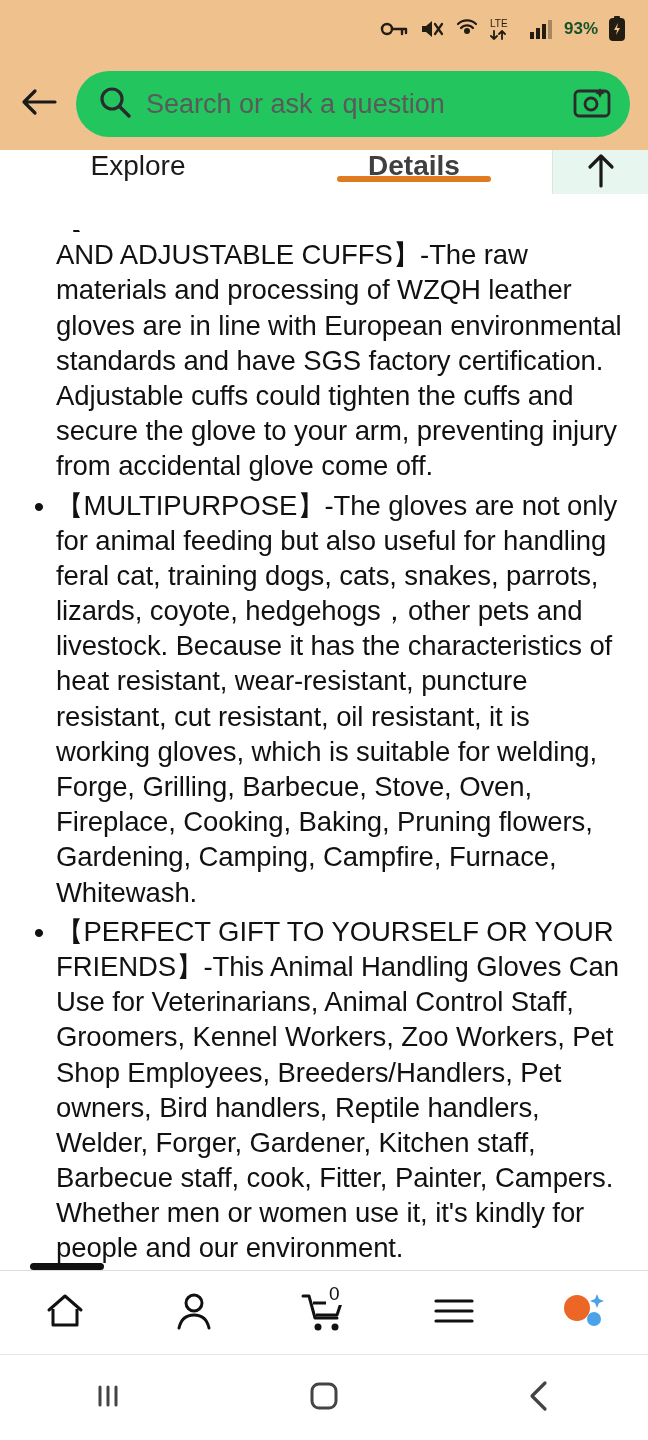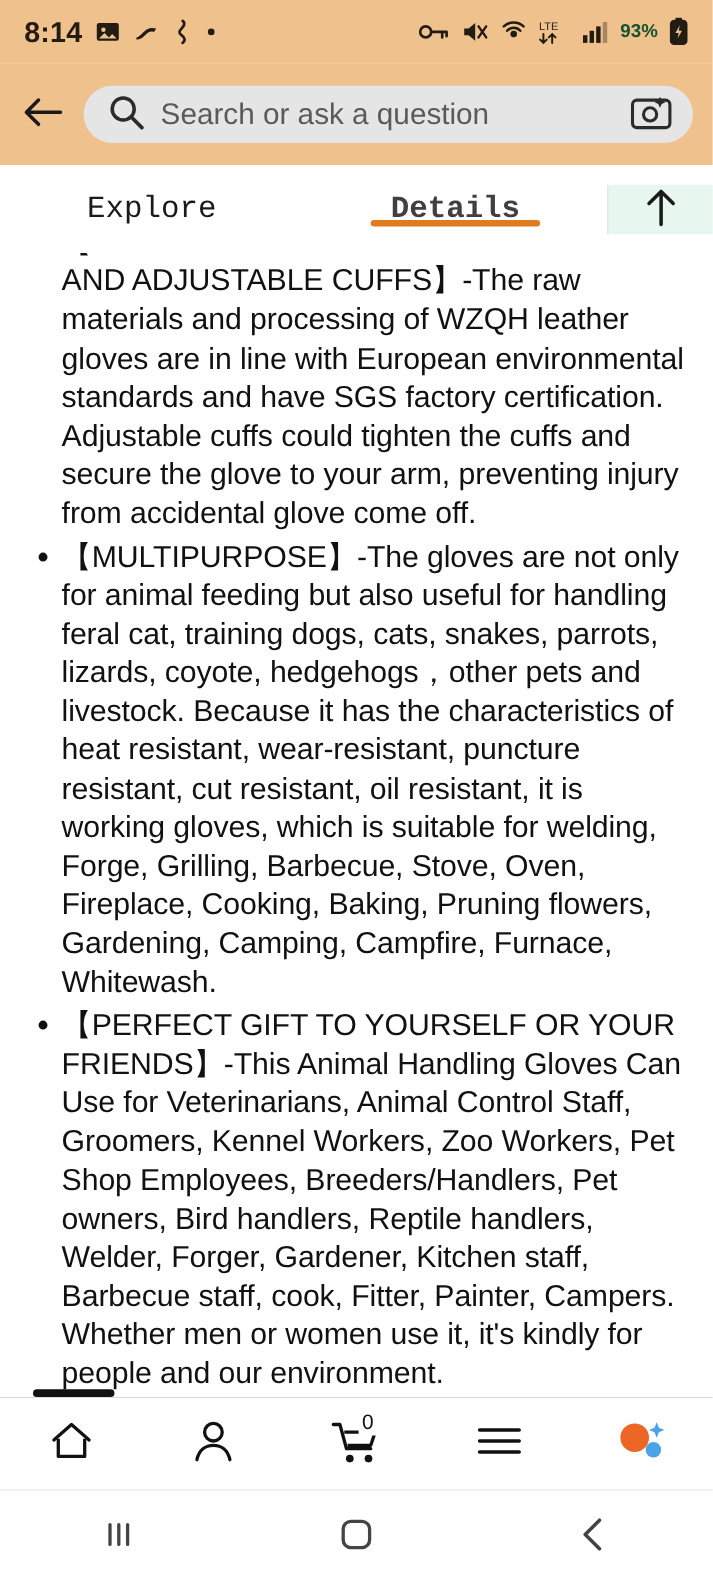--- a/index.html
+++ b/index.html
@@ -65,45 +65,44 @@
   .back-btn {
     width: 58px;
     height: 58px;
     display: flex;
     align-items: center;
     justify-content: center;
     flex: 0 0 auto;
   }
   .search-box {
     flex: 1 1 auto;
-    height: 52px;
-    background: #e5e5e5;
+    height: 66px;
+    background: #22c55e;
     border-radius: 33px;
     display: flex;
     align-items: center;
     padding: 0 18px 0 22px;
     gap: 14px;
   }
   .search-text {
     flex: 1 1 auto;
     font-size: 27px;
     color: #5a5a5a;
     white-space: nowrap;
     overflow: hidden;
   }
 
   
   .tabs {
     height: 80px;
     background: #ffffff;
     display: flex;
-    align-items: center;
-    flex: 0 0 auto;
-    position: relative;
-    font-family: Liberation Mono, monospace;
+    align-items: flex-start;
+    flex: 0 0 auto;
+    position: relative;
   }
   .tab {
     flex: 1 1 0;
     display: flex;
     align-items: center;
     justify-content: center;
     font-size: 28px;
     color: #1a1a1a;
     position: relative;
   }
@@ -213,45 +212,20 @@
     background: #111;
     border-radius: 4px;
   }
 </style>
 </head>
 <body>
 
 <div class="screen">
 
   <div class="status-bar">
-    <div class="status-left">
-      <span class="status-clock">8:14</span>
-      <span class="sicon">
-        <svg width="24" height="24" viewBox="0 0 24 24">
-            <rect x="2" y="4" width="20" height="16" rx="2" fill="#231c12"></rect>
-            <circle cx="8" cy="10" r="2" fill="#eec18d"></circle>
-            <path d="M4 18l5-5 4 4 3-3 4 4z" fill="#eec18d"></path>
-          </svg>
-      </span>
-      <span class="sicon">
-        <svg width="24" height="24" viewBox="0 0 24 24">
-            <path d="M3 17c4-1 6-5 9-7 3-2 6-2 9-1l-2 3c-3-1-5 0-7 2-3 3-5 5-9 5z" fill="#231c12"></path>
-          </svg>
-      </span>
-      <span class="sicon">
-        <svg width="20" height="24" viewBox="0 0 20 24">
-            <path d="M10 2c3 2 1 5-1 7s-3 4 0 6 4 5 1 7" stroke="#231c12" stroke-width="2.4" fill="none" stroke-linecap="round"></path>
-          </svg>
-      </span>
-      <span class="sicon">
-        <svg width="10" height="10" viewBox="0 0 10 10">
-            <circle cx="5" cy="5" r="3" fill="#231c12"></circle>
-          </svg>
-      </span>
-    </div>
     <div class="status-right">
       <span class="sicon">
         <svg width="28" height="22" viewBox="0 0 28 22">
             <circle cx="7" cy="11" r="5" stroke="#231c12" stroke-width="2.4" fill="none"></circle>
             <path d="M12 11h14M22 11v5M26 11v4" stroke="#231c12" stroke-width="2.4" stroke-linecap="round"></path>
           </svg>
       </span>
       <span class="sicon">
         <svg width="26" height="24" viewBox="0 0 26 24">
             <path d="M4 9v6h4l6 5V4L8 9H4z" fill="#231c12"></path>

